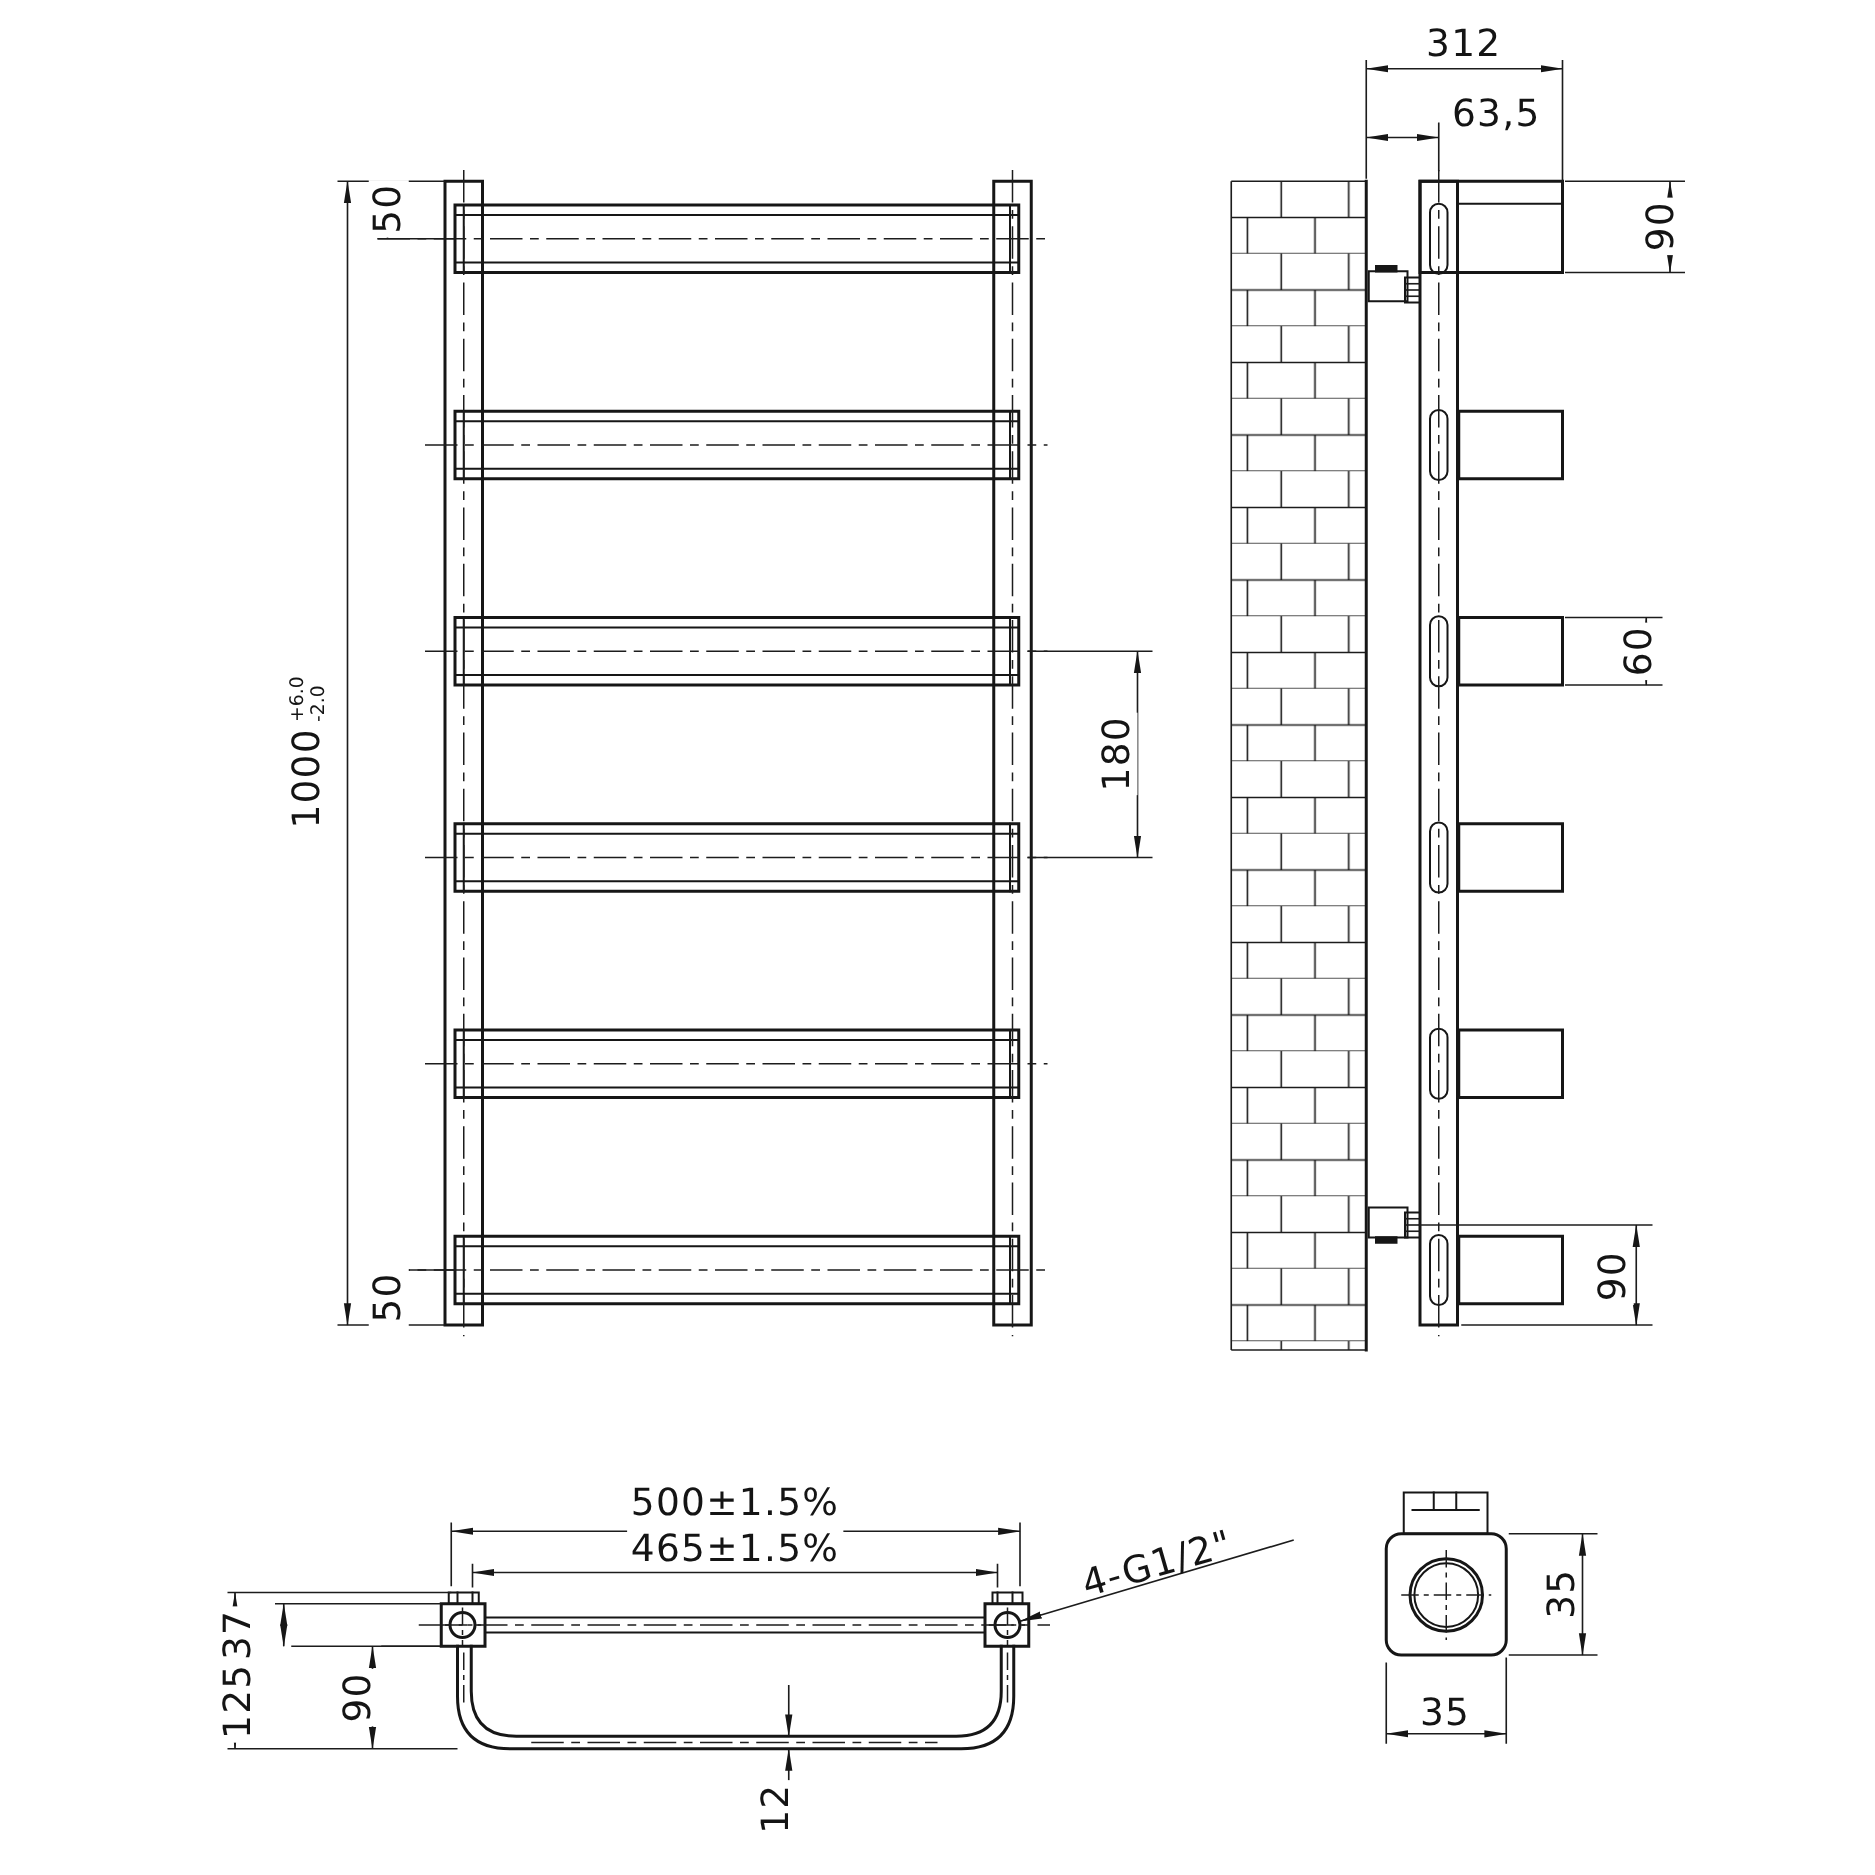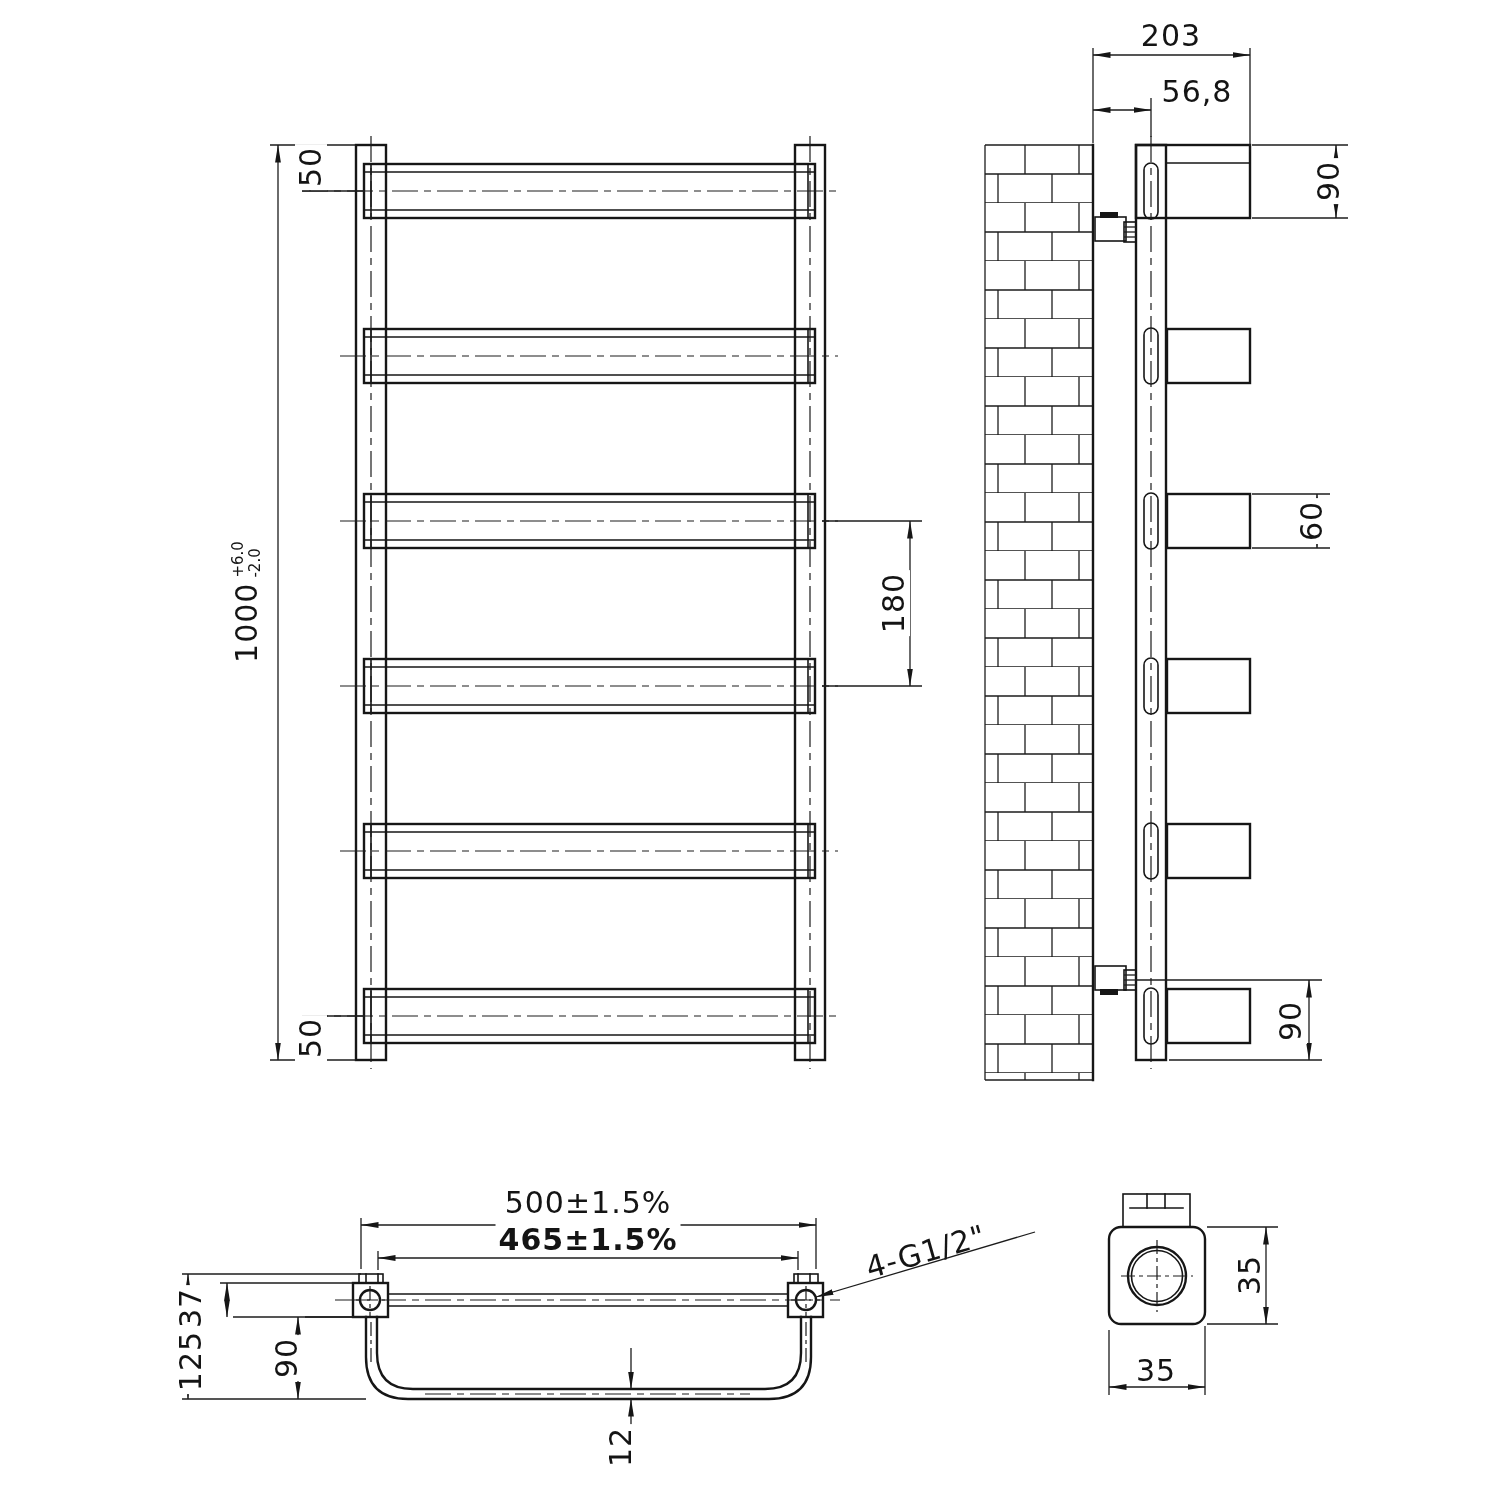--- a/index.html
+++ b/index.html
@@ -231,28 +231,28 @@
       <span class="tolcol">
         <span>+6.0</span>
         <span>-2.0</span>
       </span>
     </span>
   </div>
   <div class="lbl v bg" style="left:311px;top:167px;">50</div>
   <div class="lbl v bg" style="left:311px;top:1038px;">50</div>
   <div class="lbl v bg" style="left:894px;top:603px;">180</div>
 
-  <div class="lbl" style="left:1171px;top:36px;">203</div>
-  <div class="lbl" style="left:1197px;top:92px;">56,8</div>
+  <div class="lbl" style="left:1171px;top:36px;">312</div>
+  <div class="lbl" style="left:1197px;top:92px;">63,5</div>
   <div class="lbl v bg" style="left:1329px;top:181px;">90</div>
   <div class="lbl v bg" style="left:1312px;top:521px;">60</div>
   <div class="lbl v bg" style="left:1291px;top:1021px;">90</div>
 
   <div class="lbl bg" style="left:588px;top:1203px;text-align:right;">500±1.5%</div>
-  <div class="lbl bg" style="left:588px;top:1240px;font-weight:bold;">465±1.5%</div>
+  <div class="lbl bg" style="left:588px;top:1240px;">465±1.5%</div>
   <div class="lbl v bg" style="left:191px;top:1308px;">37</div>
   <div class="lbl v bg" style="left:191px;top:1361px;">125</div>
   <div class="lbl v bg" style="left:287px;top:1358px;">90</div>
   <div class="lbl v bg" style="left:621px;top:1447px;">12</div>
   <div class="lbl lead" style="left:926px;top:1252px;">4-G1/2"</div>
 
   <div class="lbl v" style="left:1250px;top:1275px;">35</div>
   <div class="lbl" style="left:1156px;top:1371px;">35</div>
 </div>
 

